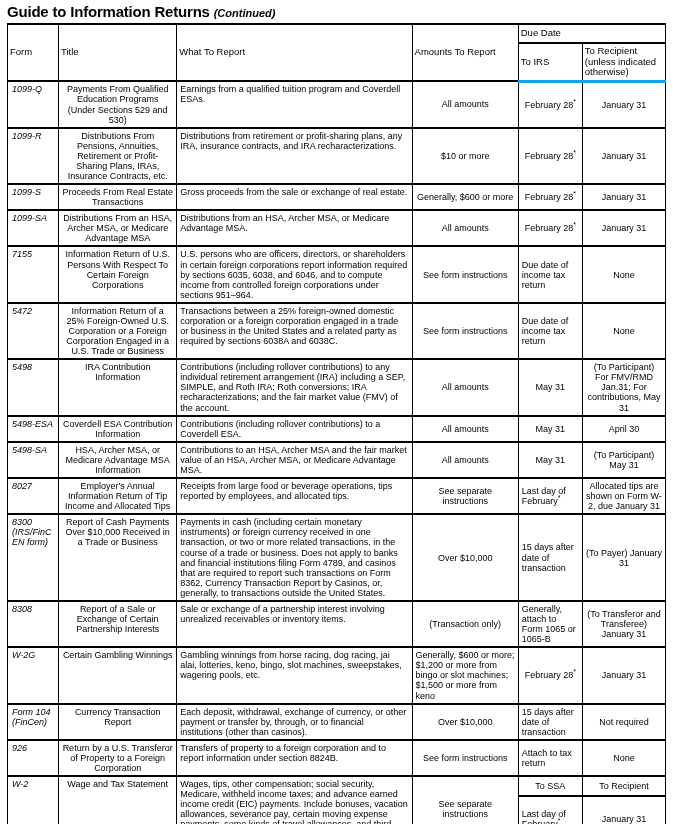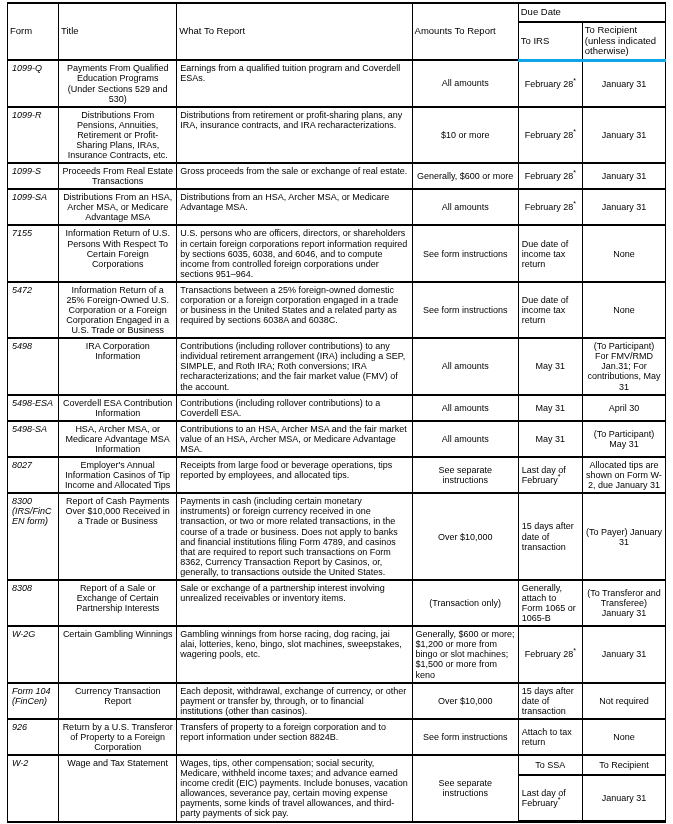--- a/index.html
+++ b/index.html
@@ -24,20 +24,21 @@
   td.c-amt, td.c-irs, td.c-rec { text-align:center; vertical-align:middle; }
   td.al { text-align:left; }
   td.subhead { vertical-align:middle; height:14px; }
   sup.star { font-size:7px; line-height:0; vertical-align:super; }
 </style>
 </head>
 <body>
 
 <div class="page">
 
+  <h1 class="doc-title"><span>Guide to Information Returns</span> <span class="continued">(Continued)</span></h1>
 
   <table class="irs">
     <colgroup>
       <col style="width:51px">
         <col style="width:118px">
         <col style="width:235px">
       <col style="width:106px">
         <col style="width:64px">
         <col style="width:83px">
     </colgroup>
@@ -98,21 +99,21 @@
       <tr>
         <td class="c-form">5472</td>
         <td class="c-title">Information Return of a 25% Foreign-Owned U.S. Corporation or a Foreign Corporation Engaged in a U.S. Trade or Business</td>
         <td class="c-what">Transactions between a 25% foreign-owned domestic corporation or a foreign corporation engaged in a trade or business in the United States and a related party as required by sections 6038A and 6038C.</td>
         <td class="c-amt">See form instructions</td>
         <td class="c-irs al">Due date of income tax return</td>
         <td class="c-rec">None</td>
       </tr>
       <tr>
         <td class="c-form">5498</td>
-        <td class="c-title">IRA Corporation Information</td>
+        <td class="c-title">IRA Contribution Information</td>
         <td class="c-what">Contributions (including rollover contributions) to any individual retirement arrangement (IRA) including a SEP, SIMPLE, and Roth IRA; Roth conversions; IRA recharacterizations; and the fair market value (FMV) of the account.</td>
         <td class="c-amt">All amounts</td>
         <td class="c-irs">May 31</td>
         <td class="c-rec">(To Participant) For FMV/RMD Jan.31; For contributions, May 31</td>
       </tr>
       <tr>
         <td class="c-form">5498-ESA</td>
         <td class="c-title">Coverdell ESA Contribution Information</td>
         <td class="c-what">Contributions (including rollover contributions) to a Coverdell ESA.</td>
         <td class="c-amt">All amounts</td>
@@ -122,21 +123,21 @@
       <tr>
         <td class="c-form">5498-SA</td>
         <td class="c-title">HSA, Archer MSA, or Medicare Advantage MSA Information</td>
         <td class="c-what">Contributions to an HSA, Archer MSA and the fair market value of an HSA, Archer MSA, or Medicare Advantage MSA.</td>
         <td class="c-amt">All amounts</td>
         <td class="c-irs">May 31</td>
         <td class="c-rec">(To Participant) May 31</td>
       </tr>
       <tr>
         <td class="c-form">8027</td>
-        <td class="c-title">Employer's Annual Information Casinos of Tip Income and Allocated Tips</td>
+        <td class="c-title">Employer's Annual Information Return of Tip Income and Allocated Tips</td>
         <td class="c-what">Receipts from large food or beverage operations, tips reported by employees, and allocated tips.</td>
         <td class="c-amt">See separate instructions</td>
         <td class="c-irs al">Last day of February<sup class="star">*</sup></td>
         <td class="c-rec">Allocated tips are shown on Form W-2, due January 31</td>
       </tr>
       <tr>
         <td class="c-form">8300 (IRS/FinCEN form)</td>
         <td class="c-title">Report of Cash Payments Over $10,000 Received in a Trade or Business</td>
         <td class="c-what">Payments in cash (including certain monetary instruments) or foreign currency received in one transaction, or two or more related transactions, in the course of a trade or business. Does not apply to banks and financial institutions filing Form 4789, and casinos that are required to report such transactions on Form 8362, Currency Transaction Report by Casinos, or, generally, to transactions outside the United States.</td>
         <td class="c-amt">Over $10,000</td>

